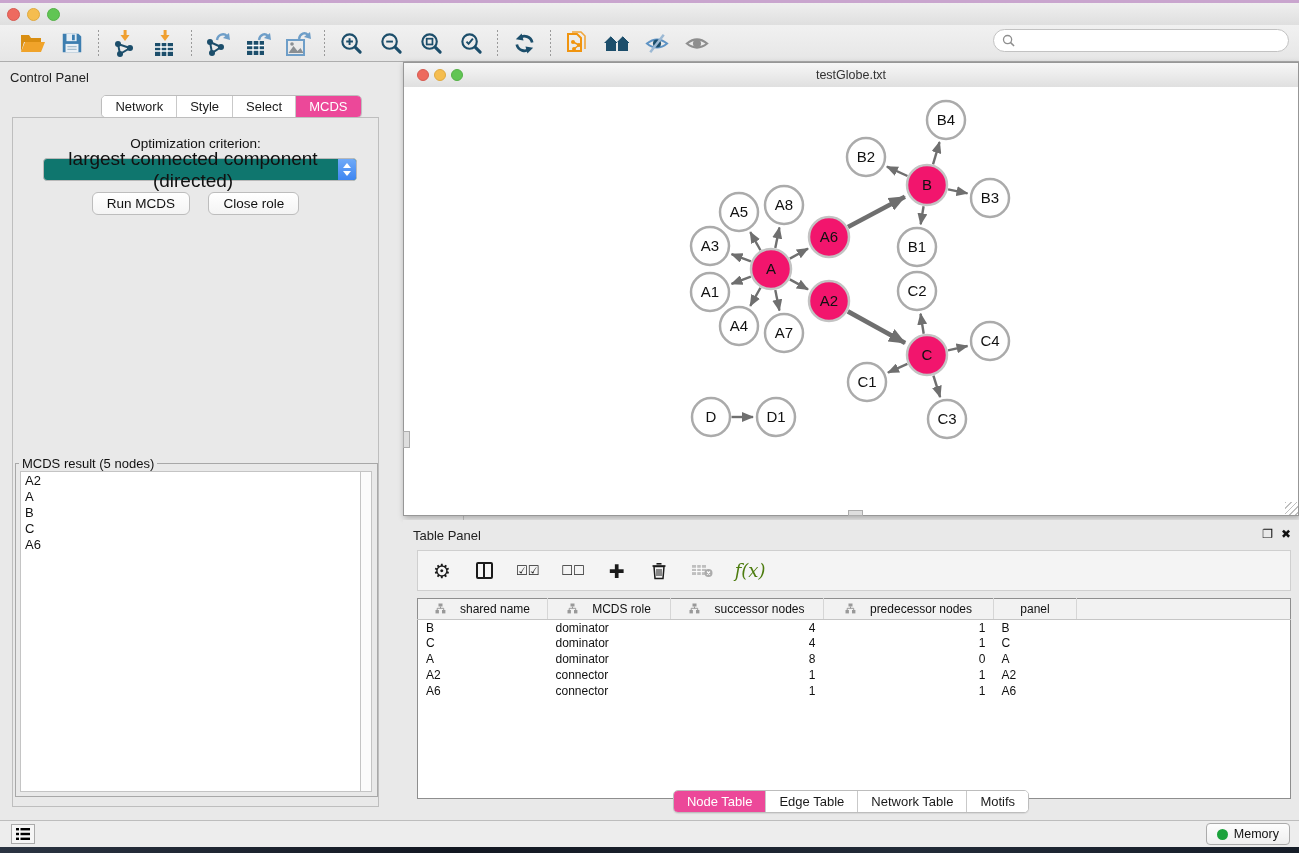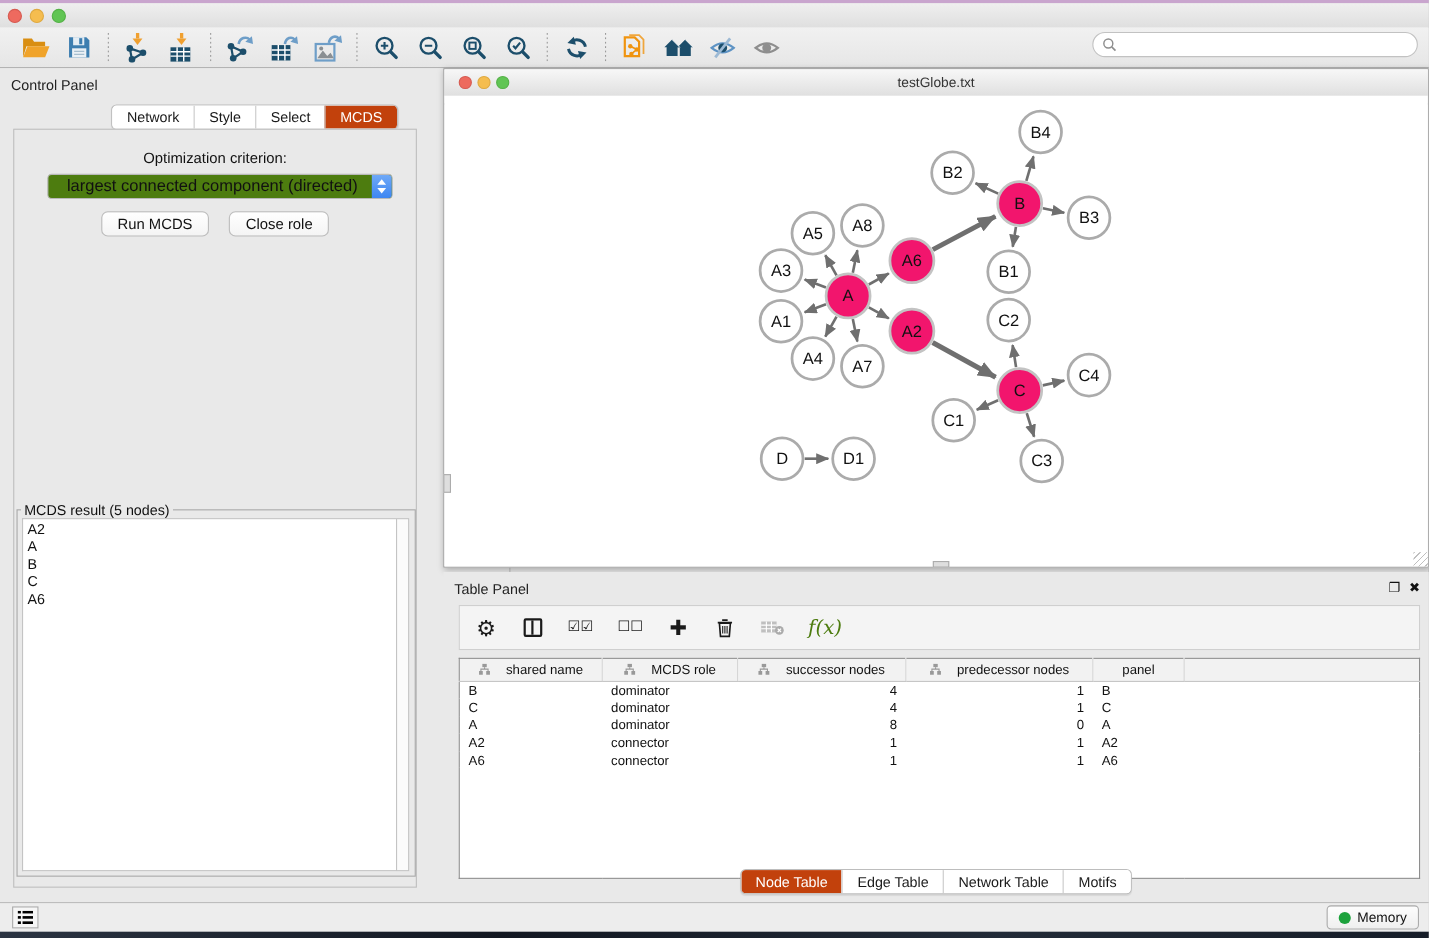--- a/index.html
+++ b/index.html
@@ -40,27 +40,27 @@
   .ph-icons { position:absolute; right:8px; top:7px; display:flex; gap:8px;
               font-family:"DejaVu Sans",sans-serif; font-size:12px; color:#111; }
   .ph-icons span { cursor:pointer; font-weight:bold; }
 
   .seg-tabs { position:absolute; top:33px; left:0; right:0; display:flex; justify-content:center; }
   .seg-wrap { display:inline-flex; border:1px solid #BDBDBD; border-radius:5px; overflow:hidden;
               background:#fff; box-shadow:0 1px 1px rgba(0,0,0,.08); }
   .seg { padding:3px 13px; font-size:13px; color:#1A1A1A; background:#fff;
          border-left:1px solid #C9C9C9; cursor:pointer; }
   .seg:first-child { border-left:none; }
-  .seg.active { background:#c2410c; color:#fff; }
+  .seg.active { background:#ec4899; color:#fff; }
 
   .cp-inner { position:absolute; left:12px; top:55px; width:367px; height:690px;
               background:#E9E9E9; border:1px solid #BEBEBE; }
   .opt-label { margin-top:18px; text-align:center; font-size:13.5px; color:#111; }
-  .cselect { position:absolute; left:30px; top:40px; width:314px; height:23px; background:#4d7c0f;
-             border:1px solid #B9B9B9; border-radius:4px; font-size:15px; color:#111;
+  .cselect { position:absolute; left:30px; top:40px; width:314px; height:23px; background:#0f766e;
+             border:1px solid #B9B9B9; border-radius:4px; font-size:19px; color:#111;
              display:flex; align-items:center; cursor:pointer; }
   .cselect .val { flex:1; text-align:center; padding-left:4px; }
   .stepper { width:18px; height:21px; background:linear-gradient(#6FA9F7,#3E86F2);
              border-radius:0 3px 3px 0; position:relative; }
   .stepper i { position:absolute; left:5px; width:0; height:0; border-left:4px solid transparent;
                border-right:4px solid transparent; }
   .stepper .up { top:4px; border-bottom:5px solid #fff; }
   .stepper .dn { bottom:4px; border-top:5px solid #fff; }
   .btn-row { position:absolute; top:74px; left:0; right:0; text-align:center; }
   .mbtn { font-family:"Liberation Sans",sans-serif; font-size:13.5px; color:#111;

